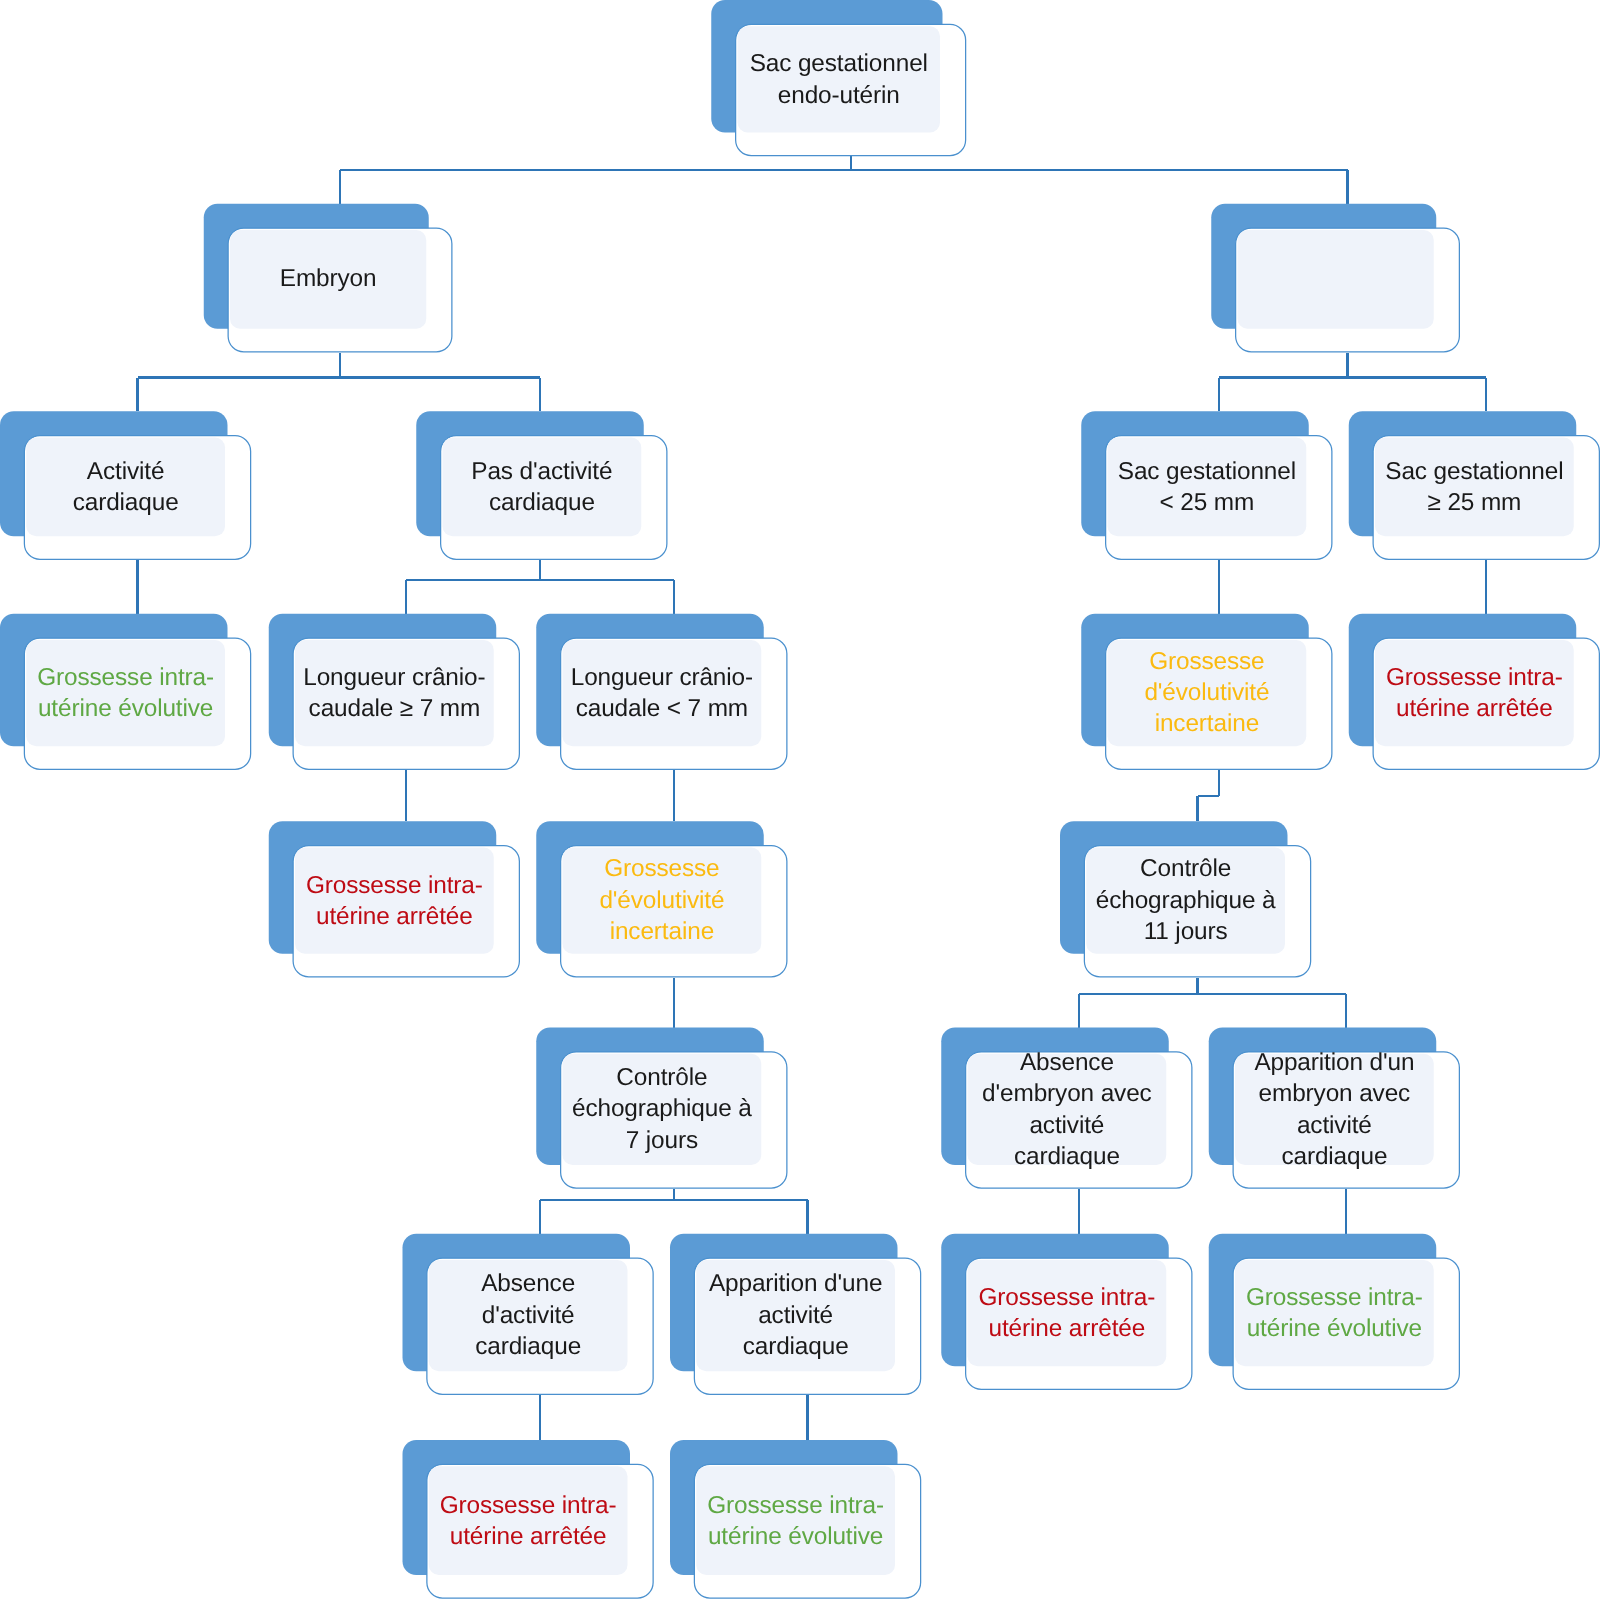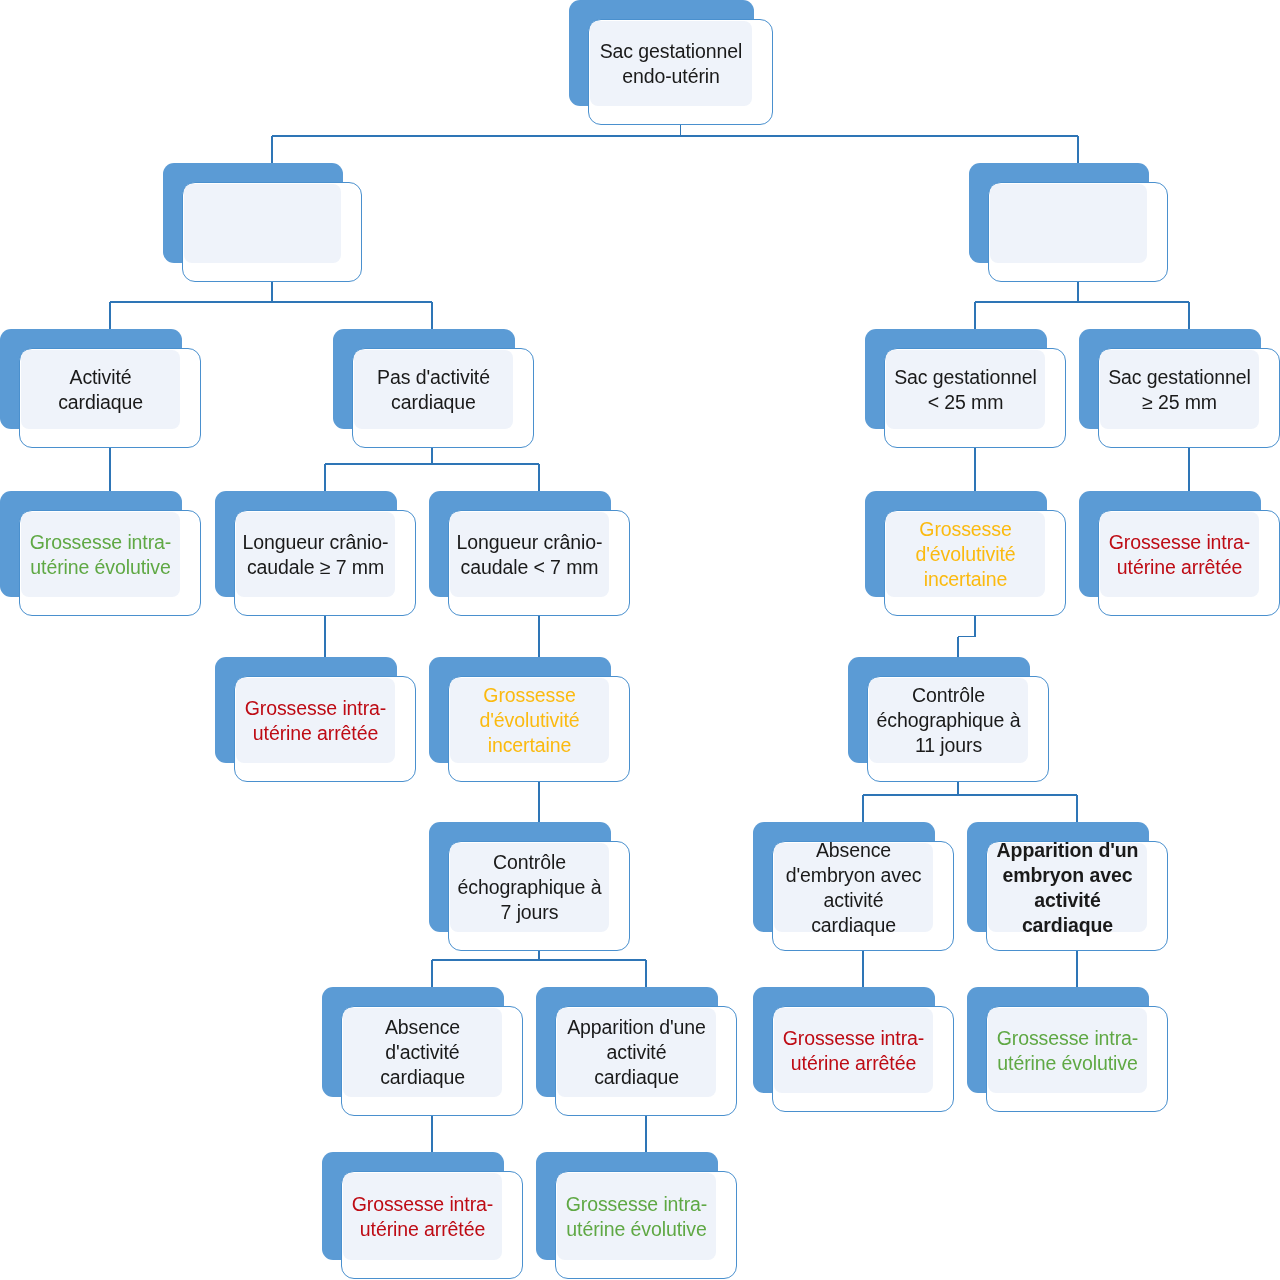--- a/index.html
+++ b/index.html
@@ -122,20 +122,21 @@
         <div class="plate" style="width: 185px; height: 106px;"></div>
         <div class="card" style="left: 19px; top: 19px; width: 185px; height: 106px;"></div>
         <div class="inner" style="left: 21px; top: 21px; width: 162px; height: 85px;"></div>
         <div class="label" style="left: 21px; top: 21px; width: 162px; height: 85px;">Sac gestationnel
 endo-utérin</div>
       </div>
       <div class="node " style="left: 163px; top: 163px; width: 199px; height: 119px;">
         <div class="plate" style="width: 180px; height: 100px;"></div>
         <div class="card" style="left: 19px; top: 19px; width: 180px; height: 100px;"></div>
         <div class="inner" style="left: 21px; top: 21px; width: 157px; height: 79px;"></div>
+        <div class="label" style="left: 21px; top: 21px; width: 157px; height: 79px;">Embryon</div>
       </div>
       <div class="node " style="left: 969px; top: 163px; width: 199px; height: 119px;">
         <div class="plate" style="width: 180px; height: 100px;"></div>
         <div class="card" style="left: 19px; top: 19px; width: 180px; height: 100px;"></div>
         <div class="inner" style="left: 21px; top: 21px; width: 157px; height: 79px;"></div>
       </div>
       <div class="node " style="left: 0px; top: 329px; width: 201px; height: 119px;">
         <div class="plate" style="width: 182px; height: 100px;"></div>
         <div class="card" style="left: 19px; top: 19px; width: 182px; height: 100px;"></div>
         <div class="inner" style="left: 21px; top: 21px; width: 159px; height: 79px;"></div>
@@ -234,21 +235,21 @@
         <div class="card" style="left: 19px; top: 19px; width: 182px; height: 110px;"></div>
         <div class="inner" style="left: 21px; top: 21px; width: 159px; height: 89px;"></div>
         <div class="label" style="left: 21px; top: 21px; width: 159px; height: 89px;">Absence
 d'embryon avec
 activité cardiaque</div>
       </div>
       <div class="node " style="left: 967px; top: 822px; width: 201px; height: 129px;">
         <div class="plate" style="width: 182px; height: 110px;"></div>
         <div class="card" style="left: 19px; top: 19px; width: 182px; height: 110px;"></div>
         <div class="inner" style="left: 21px; top: 21px; width: 159px; height: 89px;"></div>
-        <div class="label" style="left: 21px; top: 21px; width: 159px; height: 89px; font-weight: bold;">Apparition d'un
+        <div class="label" style="left: 21px; top: 21px; width: 159px; height: 89px;">Apparition d'un
 embryon avec
 activité cardiaque</div>
       </div>
       <div class="node " style="left: 322px; top: 987px; width: 201px; height: 129px;">
         <div class="plate" style="width: 182px; height: 110px;"></div>
         <div class="card" style="left: 19px; top: 19px; width: 182px; height: 110px;"></div>
         <div class="inner" style="left: 21px; top: 21px; width: 159px; height: 89px;"></div>
         <div class="label" style="left: 21px; top: 21px; width: 159px; height: 89px;">Absence
 d'activité
 cardiaque</div>

